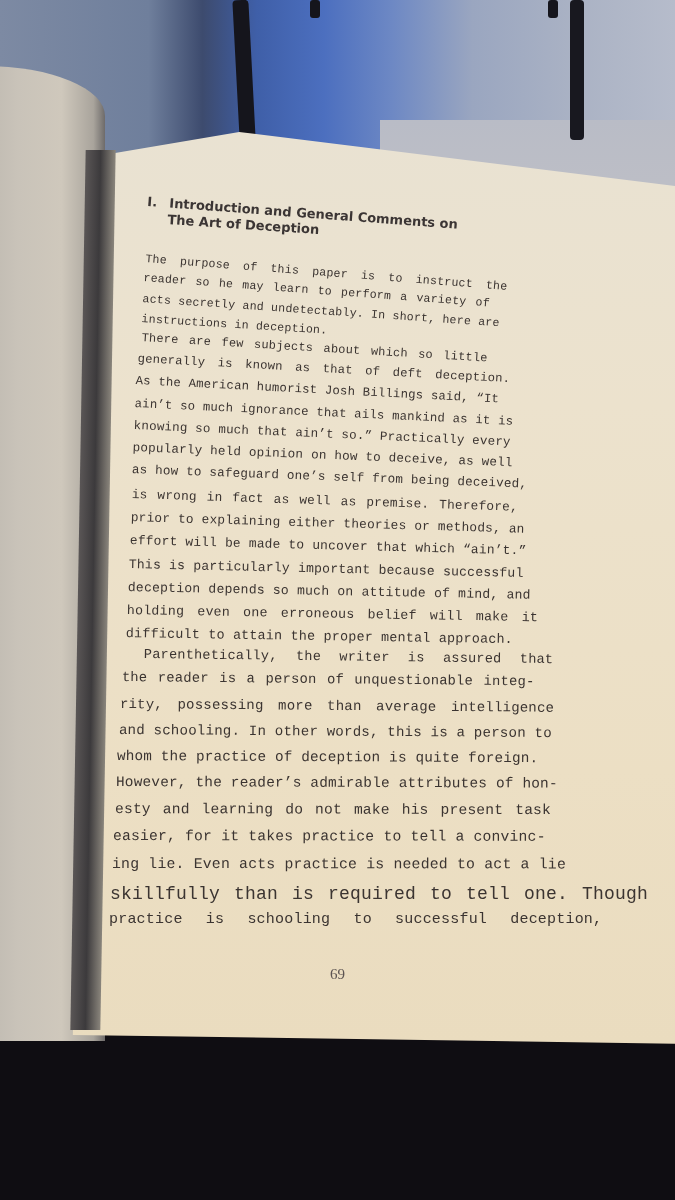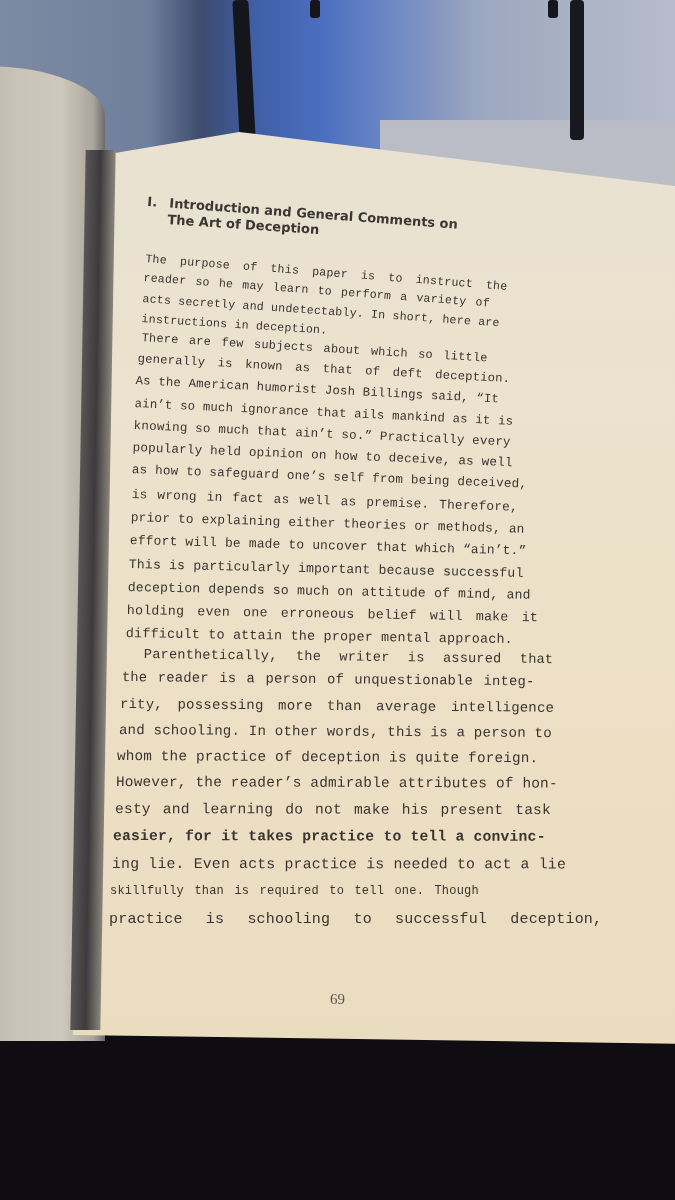--- a/index.html
+++ b/index.html
@@ -108,21 +108,20 @@
       font-family: "Liberation Mono", monospace;
       color: #3b3431;
       letter-spacing: 0.2px;
     }
     .page-number {
       position: absolute;
       left: 330px; top: 966px;
       font-family: "Liberation Serif", serif;
       font-size: 15px;
       color: #5c5452;
-      margin-top: 25px;
     }
   </style>
 </head>
 <body>
 
 <div class="scene-top"></div>
 <div class="scene-floor"></div>
 <div class="chair-leg-1"></div>
 <div class="chair-leg-2"></div>
 <div class="chair-leg-3"></div>
@@ -159,18 +158,18 @@
 <div class="line" style="left:128px; top:580px; font-size:13.1px; transform: rotate(1.1deg);">deception depends so much on attitude of mind, and</div>
 <div class="line" style="left:127px; top:603px; font-size:13.3px; transform: rotate(1.0deg); word-spacing:5px;">holding even one erroneous belief will make it</div>
 <div class="line" style="left:126px; top:626px; font-size:13.4px; transform: rotate(0.9deg);">difficult to attain the proper mental approach.</div>
 <div class="line" style="left:144px; top:647px; font-size:13.6px; transform: rotate(0.7deg); word-spacing:10px;">   Parenthetically, the writer is assured that</div>
 <div class="line" style="left:122px; top:670px; font-size:13.8px; transform: rotate(0.6deg); word-spacing:2px;">the reader is a person of unquestionable integ-</div>
 <div class="line" style="left:120px; top:696px; font-size:14px; transform: rotate(0.5deg); word-spacing:6px;">rity, possessing more than average intelligence</div>
 <div class="line" style="left:119px; top:722px; font-size:14.1px; transform: rotate(0.4deg);">and schooling. In other words, this is a person to</div>
 <div class="line" style="left:117px; top:748px; font-size:14.3px; transform: rotate(0.3deg);">whom the practice of deception is quite foreign.</div>
 <div class="line" style="left:116px; top:774px; font-size:14.4px; transform: rotate(0.2deg);">However, the reader’s admirable attributes of hon-</div>
 <div class="line" style="left:115px; top:801px; font-size:14.6px; transform: rotate(0.15deg); word-spacing:3px;">esty and learning do not make his present task</div>
-<div class="line" style="left:113px; top:828px; font-size:14.7px; transform: rotate(0.1deg); font-weight: bold;">easier, for it takes practice to tell a convinc-</div>
+<div class="line" style="left:113px; top:828px; font-size:14.7px; transform: rotate(0.1deg);">easier, for it takes practice to tell a convinc-</div>
 <div class="line" style="left:112px; top:856px; font-size:14.8px; transform: rotate(0.05deg);">ing lie. Even acts practice is needed to act a lie</div>
-<div class="line" style="left:110px; top:884px; font-size:12px; transform: rotate(0deg); word-spacing:3px;">skillfully than is required to tell one. Though</div>
+<div class="line" style="left:110px; top:884px; font-size:18px; transform: rotate(0deg); word-spacing:3px;">skillfully than is required to tell one. Though</div>
 <div class="line" style="left:109px; top:911px; font-size:15px; transform: rotate(0deg); word-spacing:14px;">practice is schooling to successful deception,</div>
 
 <div class="page-number">69</div>
 
 </body></html>

